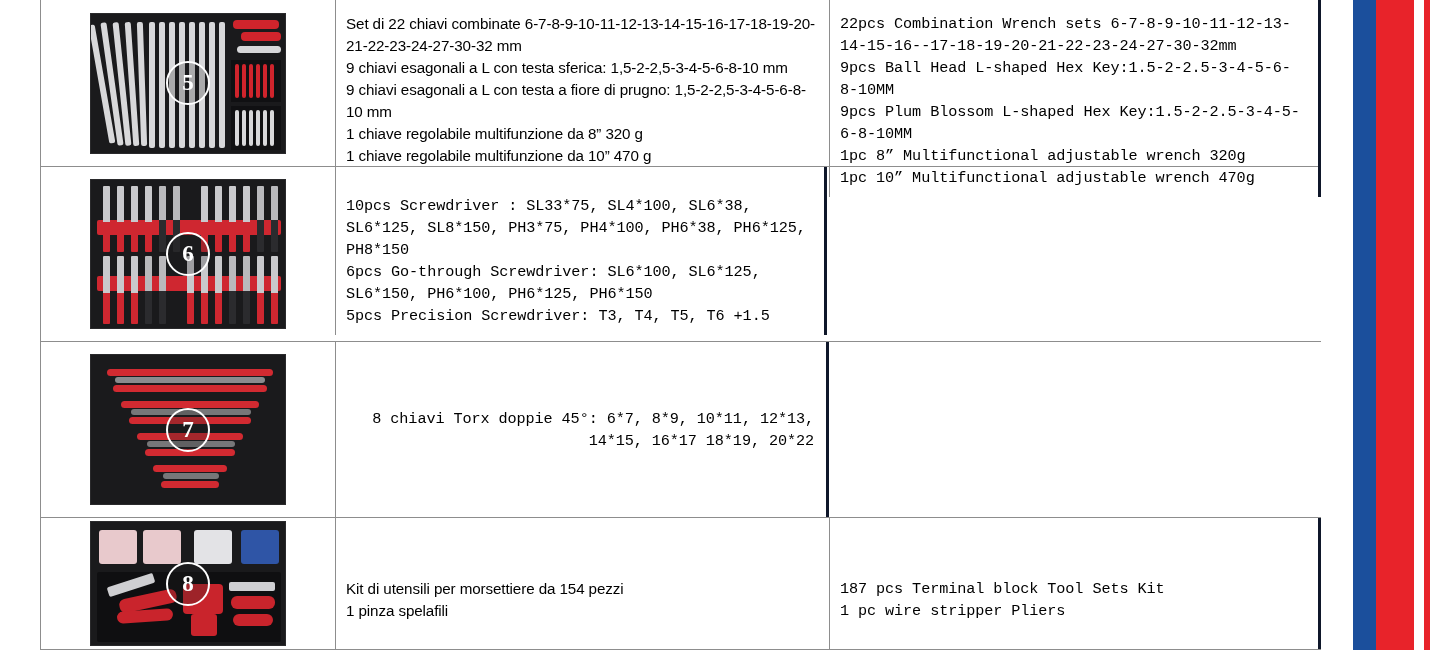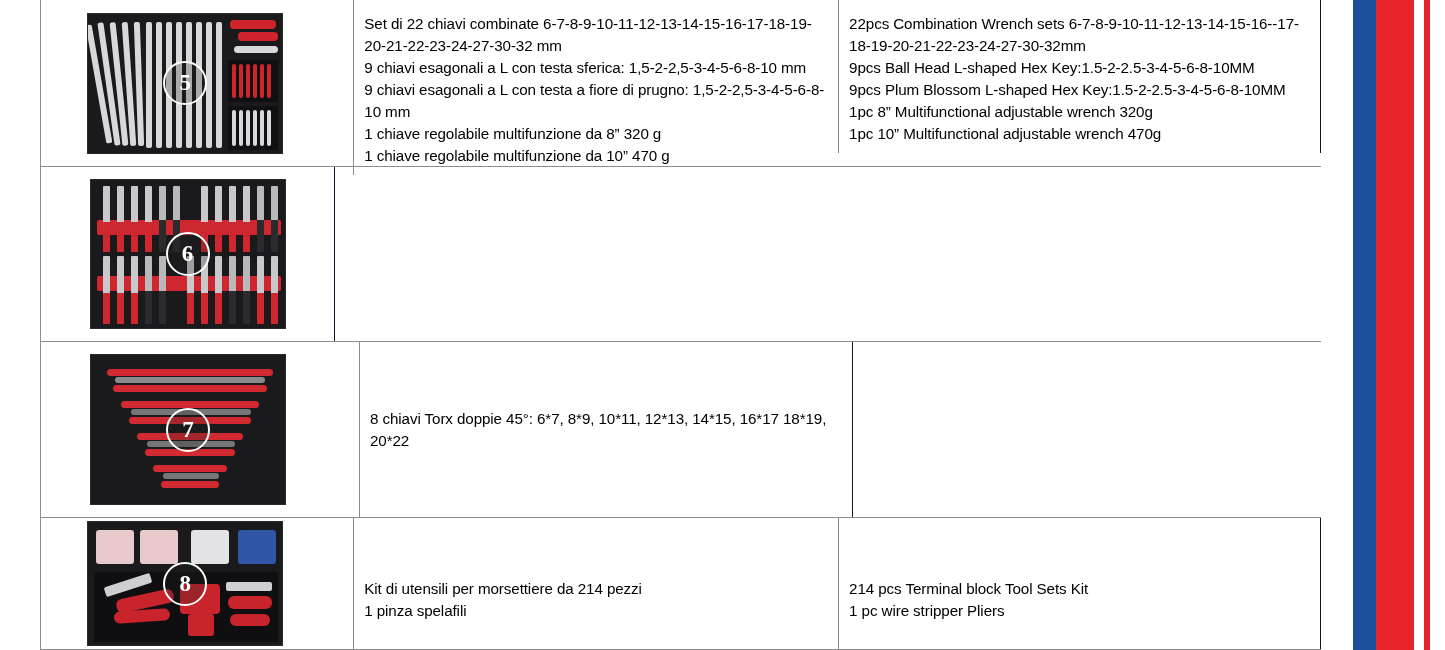--- a/index.html
+++ b/index.html
@@ -66,32 +66,31 @@
     border-bottom: 1px solid #8d8d8d;
     background: #ffffff;
   }
   .row:first-child { border-top: 1px solid #8d8d8d; }
 
   .cell {
     border-left: 1px solid #8d8d8d;
     padding: 0;
     position: relative;
   }
-  .cell:last-child { border-right: 1px solid #0f172a; }
+  .cell:last-child { border-right: 3px solid #0f172a; font-family: Liberation Mono, monospace; }
 
   .cell-img {
     width: 295px;
     display: flex;
     align-items: center;
     justify-content: center;
   }
   .cell-it {
     width: 494px;
     padding: 8px 12px 8px 10px;
-    margin-left: 24px;
   }
   .cell-en {
     width: 492px;
     padding: 8px 12px 8px 10px;
   }
 
   .desc {
     font-size: 15.2px;
     line-height: 22px;
     color: #000000;
@@ -101,21 +100,21 @@
   .desc.mid { }
 
   
   .row-5 { height: 168px; }
   .row-6 { height: 175px; }
   .row-7 { height: 176px; }
   .row-8 { height: 132px; }
 
   .row-5 .cell-it, .row-5 .cell-en { padding-top: 13px; align-self: flex-start; }
   .row-6 .cell-it, .row-6 .cell-en { padding-top: 28px; align-self: flex-start; }
-  .row-7 .cell-it, .row-7 .cell-en { display: flex; align-items: center; }
+  .row-7 .cell-it, .row-7 .cell-en { display: flex; align-items: center; text-align: right; }
   .row-8 .cell-it, .row-8 .cell-en { display: flex; align-items: center; padding-top: 40px; }
 
   
   .tray {
     position: relative;
     background: #1a1a1c;
     border: 1px solid #2a2a2c;
     overflow: hidden;
   }
   .badge {
@@ -297,20 +296,25 @@
           <div class="sd dark" style="left:68px; top:76px; height:68px;"></div>
           <div class="sd" style="left:96px; top:76px; height:68px;"></div>
           <div class="sd" style="left:110px; top:76px; height:68px;"></div>
           <div class="sd" style="left:124px; top:76px; height:68px;"></div>
           <div class="sd dark" style="left:138px; top:76px; height:68px;"></div>
           <div class="sd dark" style="left:152px; top:76px; height:68px;"></div>
           <div class="sd" style="left:166px; top:76px; height:68px;"></div>
           <div class="sd" style="left:180px; top:76px; height:68px;"></div>
           <div class="badge">6</div>
         </div>
+      </div>
+      <div class="cell cell-en">
+        <div class="desc">10pcs Screwdriver : SL33*75, SL4*100, SL6*38, SL6*125, SL8*150, PH3*75, PH4*100, PH6*38, PH6*125, PH8*150
+6pcs Go-through Screwdriver: SL6*100, SL6*125, SL6*150, PH6*100, PH6*125, PH6*150
+5pcs Precision Screwdriver: T3, T4, T5, T6 +1.5</div>
       </div>
     </div>
 
     <div class="row row-7">
       <div class="cell cell-img">
         <div class="tray tray7">
 
           <div class="tw" style="left:16px; top:14px; width:166px;"></div>
           <div class="tw" style="left:22px; top:30px; width:154px;"></div>
           <div class="tw" style="left:30px; top:46px; width:138px;"></div>
@@ -345,25 +349,25 @@
           <div class="plier" style="left:26px; top:88px; width:56px; height:12px; transform:rotate(-4deg); border-radius:6px;"></div>
           <div class="plier" style="left:92px; top:62px; width:40px; height:30px; border-radius:4px;"></div>
           <div class="plier" style="left:100px; top:92px; width:26px; height:22px; border-radius:3px;"></div>
           <div class="plier-metal" style="left:138px; top:60px; width:46px; height:9px;"></div>
           <div class="plier" style="left:140px; top:74px; width:44px; height:13px; border-radius:6px;"></div>
           <div class="plier" style="left:142px; top:92px; width:40px; height:12px; border-radius:6px;"></div>
           <div class="badge">8</div>
         </div>
       </div>
       <div class="cell cell-it">
-        <div class="desc mid">Kit di utensili per morsettiere da 214 pezzi
+        <div class="desc mid">Kit di utensili per morsettiere da 154 pezzi
 1 pinza spelafili</div>
       </div>
       <div class="cell cell-en">
-        <div class="desc mid">214 pcs Terminal block Tool Sets Kit
+        <div class="desc mid">187 pcs Terminal block Tool Sets Kit
 1 pc wire stripper Pliers</div>
       </div>
     </div>
 
   </div>
 
   <div class="edge-bars">
     <div class="bar-blue"></div>
     <div class="bar-red-outer"></div>
     <div class="bar-white"></div>

